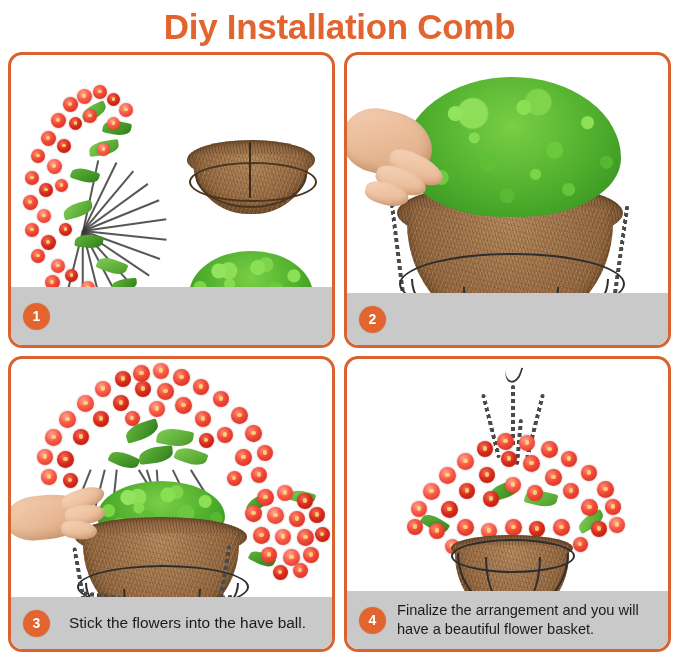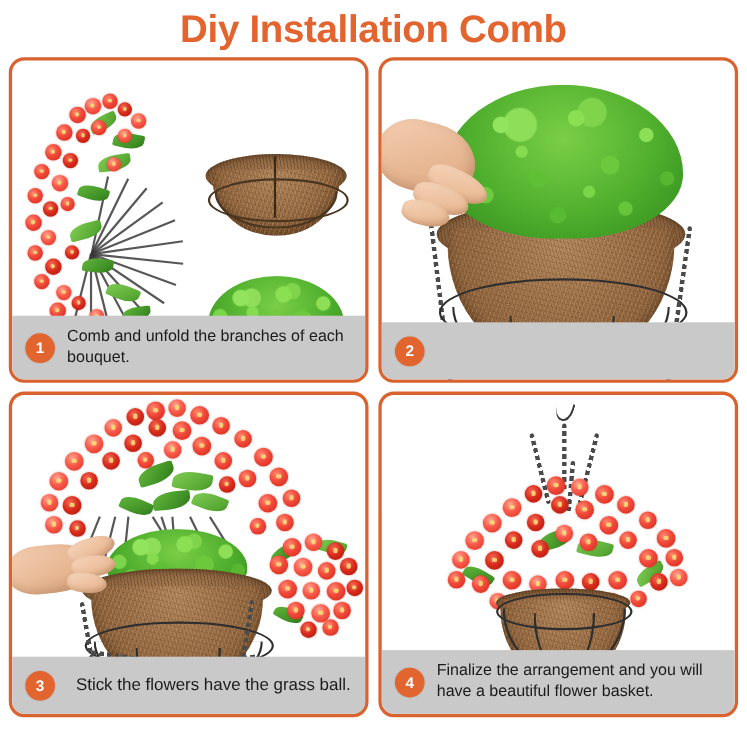--- a/index.html
+++ b/index.html
@@ -327,21 +327,20 @@
         <div class="wire-rib-r" style="left:64px;top:34px;width:54px;height:32px;border-color:#4a3620;"></div>
       </div>
 
       <div class="grass" style="left:178px;top:196px;width:124px;height:76px;">
         <div class="grass-tex"></div>
       </div>
     </div>
 
     <div class="caption">
       <div class="badge">1</div>
-      <div class="caption-text">Comb and unfold the branches of each bouquet.</div>
     </div>
   </div>
 
   <div class="panel panel-2">
     <div class="stage">
 
       <div class="chain" style="left:52px;top:148px;height:150px;transform:rotate(-7deg);"></div>
       <div class="chain" style="left:268px;top:150px;height:148px;transform:rotate(8deg);"></div>
       <div class="chain" style="left:218px;top:215px;height:82px;transform:rotate(-4deg);"></div>
 
@@ -474,21 +473,21 @@
         <div class="bloom" style="left:22px;top:64px;width:16px;height:16px;"></div>
         <div class="bloom lite" style="left:44px;top:66px;width:17px;height:17px;"></div>
         <div class="bloom" style="left:64px;top:64px;width:16px;height:16px;"></div>
         <div class="bloom dark" style="left:34px;top:82px;width:15px;height:15px;"></div>
         <div class="bloom" style="left:54px;top:80px;width:15px;height:15px;"></div>
       </div>
     </div>
 
     <div class="caption">
       <div class="badge">3</div>
-      <div class="caption-text">Stick the flowers have the grass ball.</div>
+      <div class="caption-text">Stick the flowers into the have ball.</div>
     </div>
   </div>
 
   <div class="panel panel-4">
     <div class="stage">
 
       <div class="hook" style="left:158px;top:6px;"></div>
       <div class="chain" style="left:164px;top:26px;height:62px;"></div>
       <div class="chain" style="left:142px;top:34px;height:66px;transform:rotate(-14deg);"></div>
       <div class="chain" style="left:186px;top:34px;height:66px;transform:rotate(14deg);"></div>

